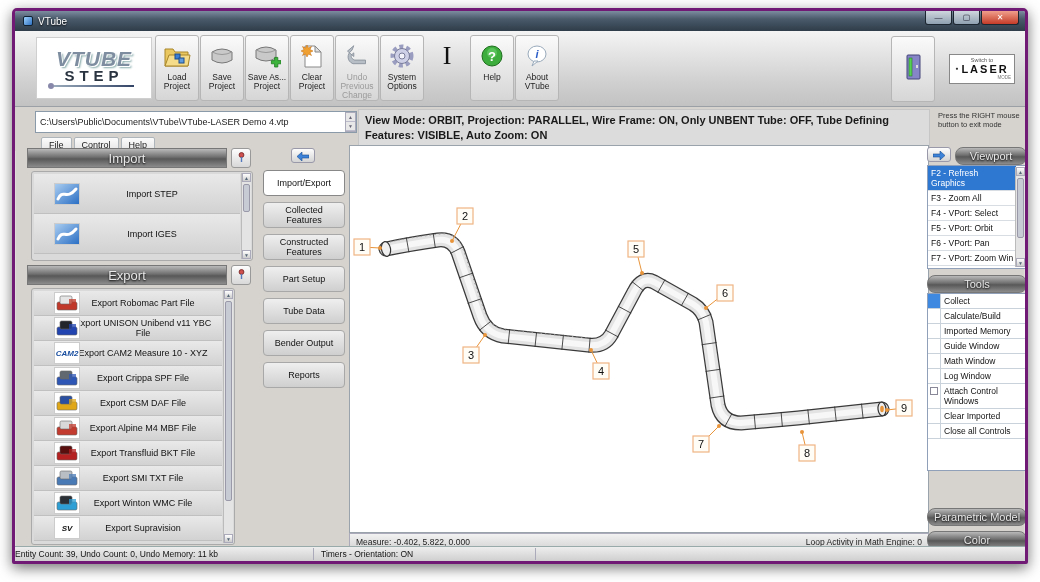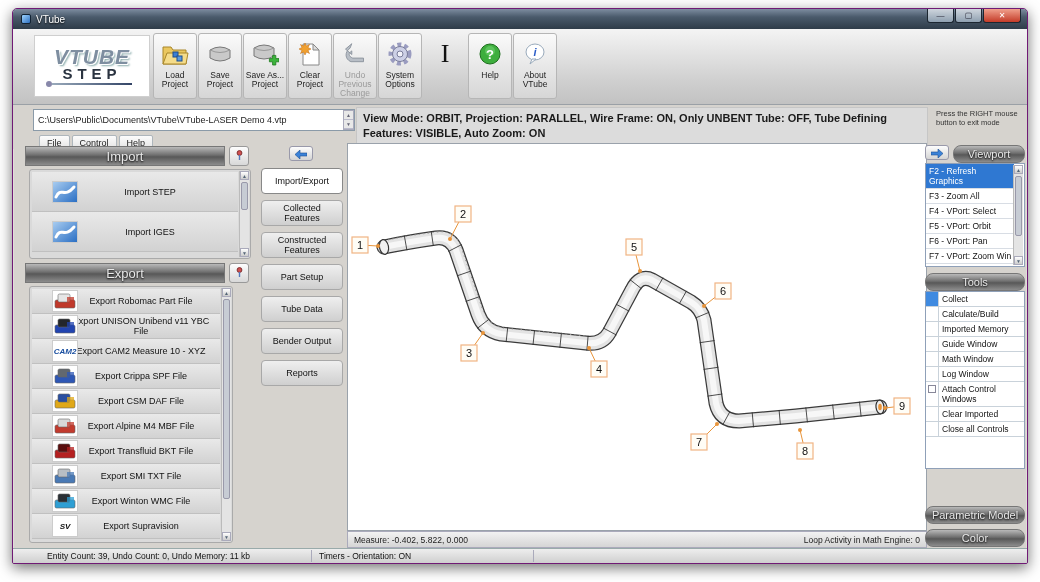--- a/index.html
+++ b/index.html
@@ -1,18 +1,18 @@
 <!DOCTYPE html>
 <html><head>
 <meta charset="utf-8">
 <style>
   * { margin:0; padding:0; box-sizing:border-box; }
   html,body { width:1040px; height:582px; background:#fff; font-family:"Liberation Sans", sans-serif; overflow:hidden; }
   #window { position:absolute; left:12px; top:8px; width:1016px; height:556px;
-    background:#d6d3ce; border:1px solid #701a75; border-radius:5px 5px 2px 2px;
+    background:#d6d3ce; border:3px solid #701a75; border-radius:5px 5px 2px 2px;
     box-shadow:0 4px 14px rgba(0,0,0,.55), 0 0 0 1px rgba(255,255,255,.25) inset; overflow:hidden; }
   
   #titlebar { position:absolute; left:0; top:0; width:100%; height:20px;
     background:linear-gradient(180deg,#7d8da0 0%,#4a5a6b 40%,#2f3c49 100%); display:flex; align-items:center; }
   #title-icon { width:10px; height:10px; margin:0 5px 0 8px; border-radius:2px;
     background:linear-gradient(135deg,#9fd4ff,#2d6fc0); border:1px solid #123; }
   #title-text { color:#fff; font-size:10px; text-shadow:0 1px 2px #000; }
   #win-controls { position:absolute; right:6px; top:0; display:flex; }
   .winbtn { width:27px; height:14px; border:1px solid #1c2630; border-top:none; border-radius:0 0 3px 3px;
     background:linear-gradient(180deg,#cfd6de,#8fa0b0); margin-left:1px; color:#223; font-size:8px;
@@ -201,20 +201,36 @@
           <div class="ticon">
             <svg width="26" height="24" viewBox="0 0 26 24">
               <ellipse cx="13" cy="10" rx="9" ry="8" fill="#fff" stroke="#9ab"></ellipse>
               <path d="M10 17 L8 22 L14 17 Z" fill="#fff" stroke="#9ab"></path>
               <text x="13" y="14" text-anchor="middle" font-size="11" font-weight="bold" font-style="italic" fill="#2a5cc8">i</text>
             </svg>
           </div>
           <div class="tlabel">About VTube</div>
         </div>
       </div>
+    <div id="tb-right">
+      <div id="door-btn">
+        <span>
+          <svg width="26" height="30" viewBox="0 0 26 30">
+              <rect x="7" y="3" width="13" height="24" rx="1" fill="#8585c8" stroke="#44447a"></rect>
+              <rect x="9" y="6" width="3" height="18" fill="#55d055" stroke="#2a7a2a" stroke-width="0.6"></rect>
+              <rect x="16" y="13" width="2" height="3" fill="#ddd"></rect>
+            </svg>
+        </span>
+      </div>
+      <div id="laser-btn">
+        <div class="s1">Switch to</div>
+        <div class="s2">LASER</div>
+        <div class="s3">MODE</div>
+      </div>
+    </div>
   </div>
 
   <div id="row2">
     <div id="pathbox">C:\Users\Public\Documents\VTube\VTube-LASER Demo 4.vtp</div>
     <div id="path-spin">
         <div>▲</div>
         <div>▼</div>
       </div>
     <div id="menus">
         <div class="menu-btn">File</div>
@@ -555,19 +571,19 @@
         <div class="tool-row">
           <div class="tool-gutter"></div>
           <div class="tool-text">Close all Controls</div>
         </div>
       </div>
   </div>
   <div class="hdr small" style="left:912px; top:497px; width:100px;">Parametric Model</div>
   <div class="hdr small" style="left:912px; top:520px; width:100px;">Color</div>
 
   <div id="statusbar">
-    <span class="sect" style="left:20px;padding-left:14px;">Entity Count: 39, Undo Count: 0, Undo Memory: 11 kb</span>
+    <span class="sect" style="left:0;">Entity Count: 39, Undo Count: 0, Undo Memory: 11 kb</span>
     <div class="div" style="left:298px;"></div>
     <span class="sect" style="left:306px;">Timers - Orientation: ON</span>
     <div class="div" style="left:520px;"></div>
   </div>
 
 </div>
 
 </body></html>

